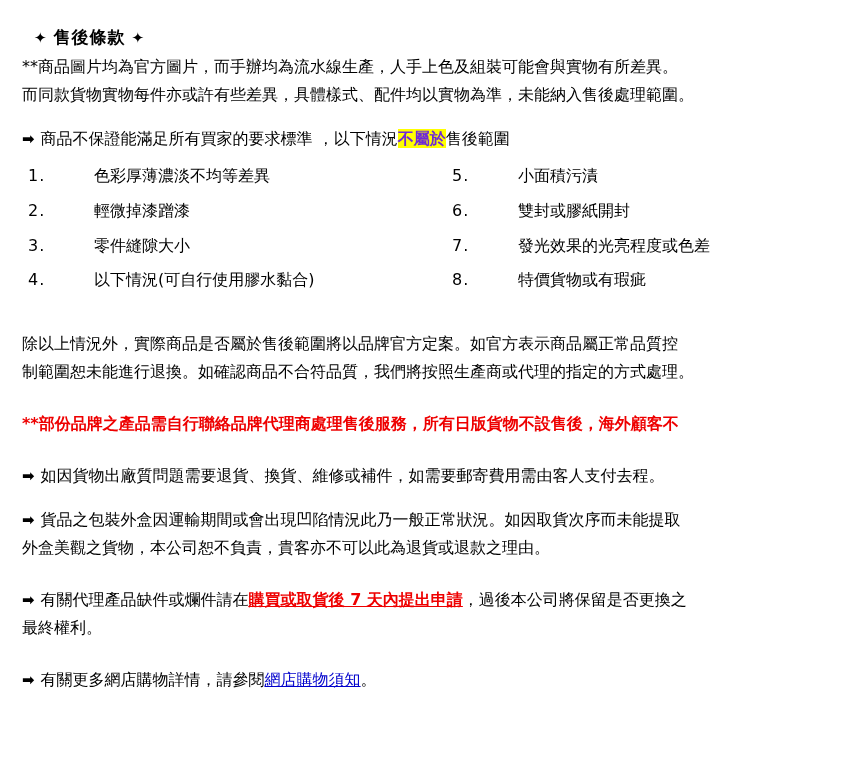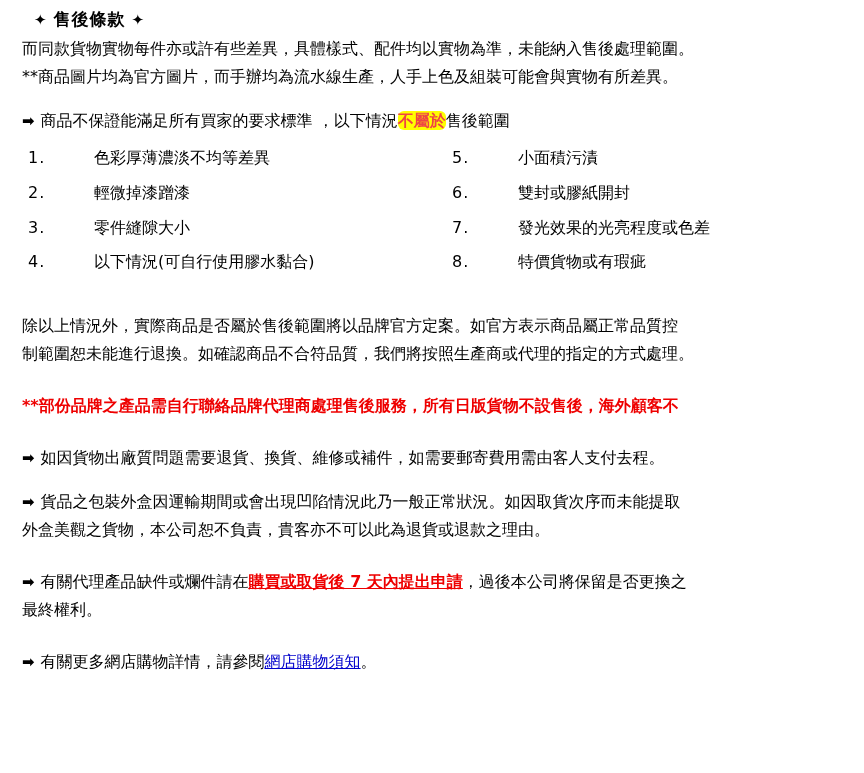--- a/index.html
+++ b/index.html
@@ -10,21 +10,21 @@
   body {
     width: 864px;
     height: 773px;
     font-family: "DejaVu Sans", "Liberation Sans", sans-serif;
     color: #000000;
     font-size: 16px;
     line-height: 1.55;
     overflow: hidden;
   }
   .page {
-    padding: 6px 14px 0 22px;
+    padding: 24px 14px 0 22px;
     box-sizing: border-box;
     width: 864px;
   }
   .title-row {
     font-weight: bold;
     font-size: 17px;
     letter-spacing: 1px;
     margin: 0 0 4px 6px;
   }
   .diamond {
@@ -42,23 +42,22 @@
   .small-gap {
     height: 8px;
   }
   .arrow {
     font-weight: bold;
     font-size: 15px;
     padding-right: 6px;
   }
   .hl {
     background: #ffff00;
-    color: #ef4444;
+    color: #6d28d9;
     font-weight: bold;
-    border-radius: 6px;
   }
   .red-bold {
     color: #ee0000;
     font-weight: bold;
   }
   .red-underline {
     color: #ee0000;
     font-weight: bold;
     text-decoration: underline;
     text-align: right;
@@ -92,22 +91,22 @@
 </style>
 </head>
 <body>
 
 <div class="page">
 
   <div class="title-row">
     <span class="diamond">✦</span><span>售後條款</span><span class="diamond">✦</span>
   </div>
 
+  <p class="para">**商品圖片均為官方圖片，而手辦均為流水線生產，人手上色及組裝可能會與實物有所差異。</p>
   <p class="para">而同款貨物實物每件亦或許有些差異，具體樣式、配件均以實物為準，未能納入售後處理範圍。</p>
-  <p class="para">**商品圖片均為官方圖片，而手辦均為流水線生產，人手上色及組裝可能會與實物有所差異。</p>
 
   <div class="block-gap"></div>
 
   <p class="para">
     <span class="arrow">➡</span><span>商品不保證能滿足所有買家的要求標準 ，以下情況</span><span class="hl">不屬於</span><span>售後範圍</span>
   </p>
 
   <div class="list-wrap">
     <div class="list-col left">
       <div class="li">

